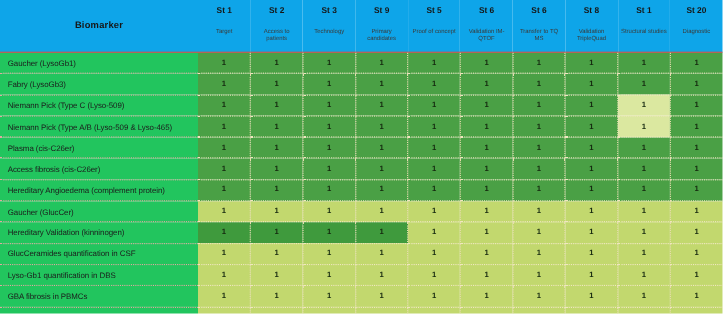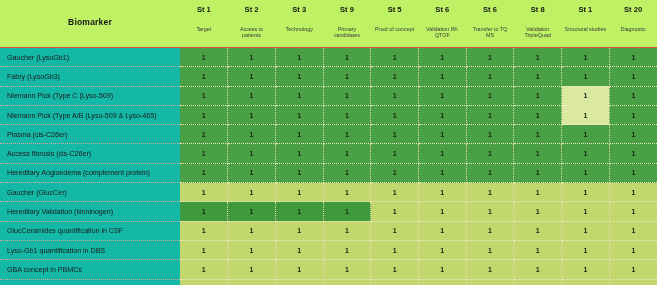--- a/index.html
+++ b/index.html
@@ -25,21 +25,21 @@
     width: 657px;
     height: 285px;
   }
   table.grid col.c-label { width: 180px; }
   table.grid col.c-stage { width: 47.7px; }
 
   
   thead th {
     padding: 0;
     margin: 4px;
-    background: #bef264;
+    background: #0ea5e9;
     vertical-align: middle;
     border: none;
   }
   th.hdr-biomarker {
     font-size: 8.5px;
     font-weight: bold;
     color: #161616;
     text-align: center;
     letter-spacing: .2px;
     border-bottom: 1.6px solid #d4513c;
@@ -80,21 +80,21 @@
   tbody tr { height: 19.3px; }
   td {
     padding: 0;
     margin: 0;
   }
   td.label {
     font-size: 7.2px;
     color: #1c1c1c;
     text-align: left;
     padding-left: 7px;
-    background: #14b8a6;
+    background: #22c55e;
     border-bottom: 1px dotted #e0a9a0;
     border-top: 1px dotted #ffffff;
     white-space: nowrap;
     letter-spacing: -0.05px;
   }
   td.cell {
     text-align: center;
     font-size: 7px;
     font-weight: bold;
     color: #14270e;
@@ -330,21 +330,21 @@
           <td class="cell light">1</td>
           <td class="cell light">1</td>
           <td class="cell light">1</td>
           <td class="cell light">1</td>
           <td class="cell light">1</td>
           <td class="cell light">1</td>
           <td class="cell light">1</td>
           <td class="cell light">1</td>
         </tr>
         <tr>
-          <td class="label">GBA concept in PBMCs</td>
+          <td class="label">GBA fibrosis in PBMCs</td>
           <td class="cell light">1</td>
           <td class="cell light">1</td>
           <td class="cell light">1</td>
           <td class="cell light">1</td>
           <td class="cell light">1</td>
           <td class="cell light">1</td>
           <td class="cell light">1</td>
           <td class="cell light">1</td>
           <td class="cell light">1</td>
           <td class="cell light">1</td>

